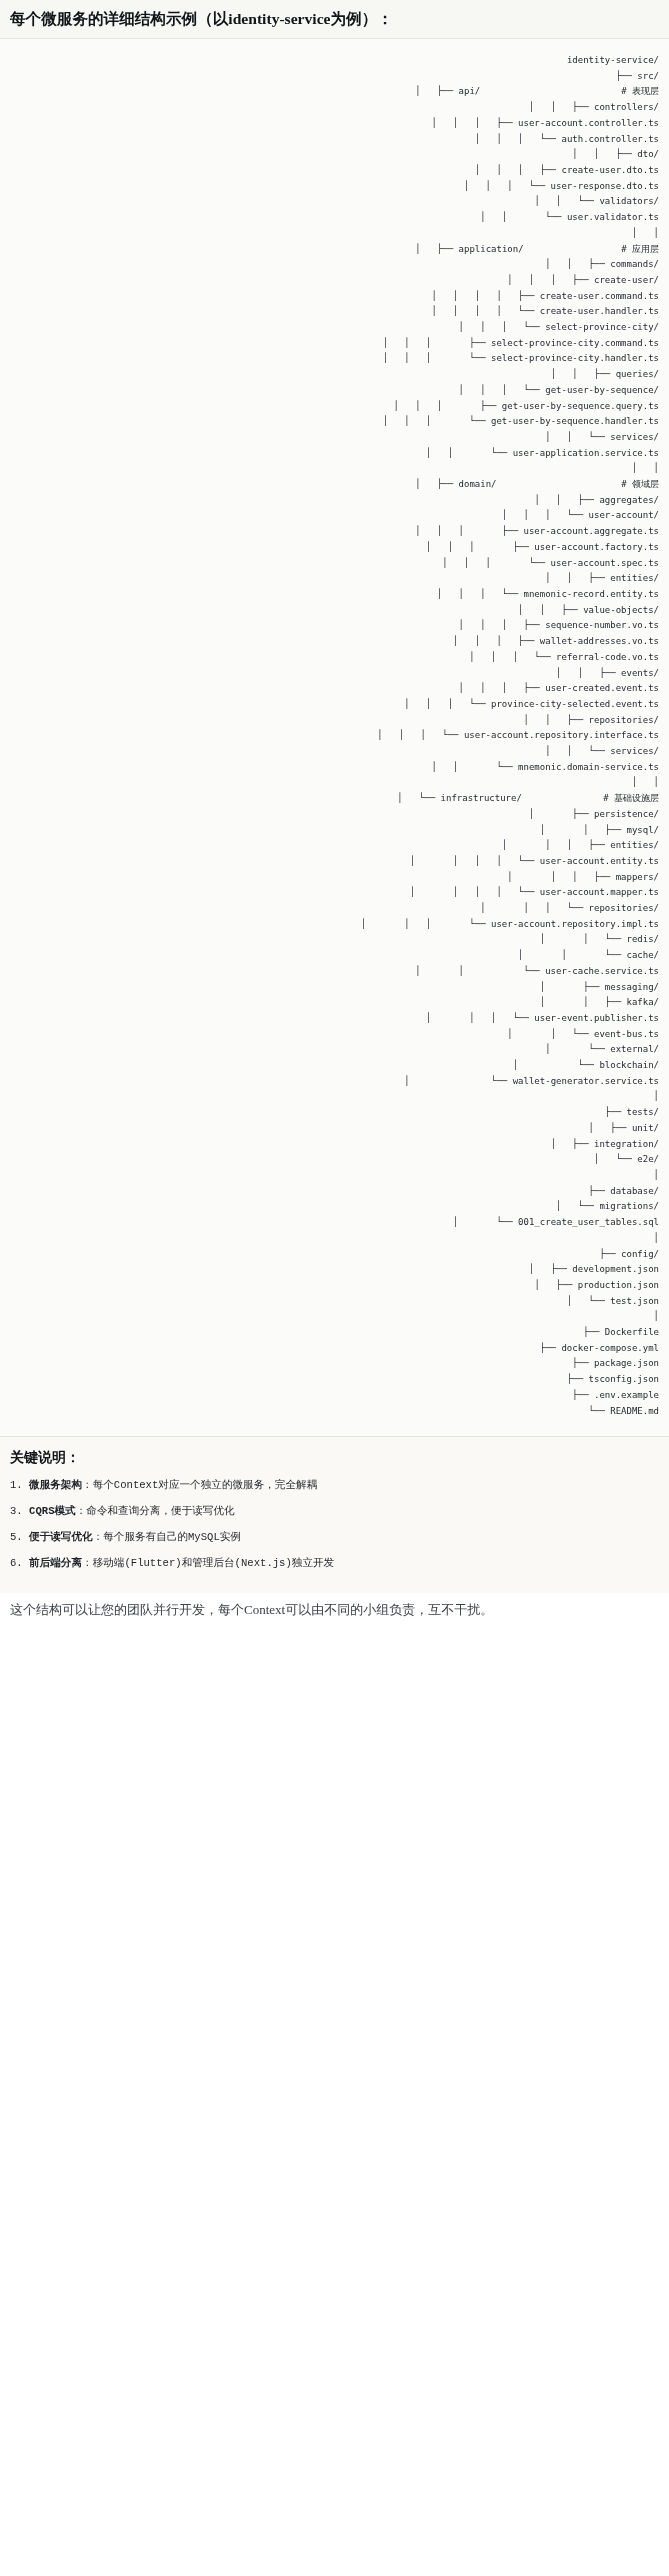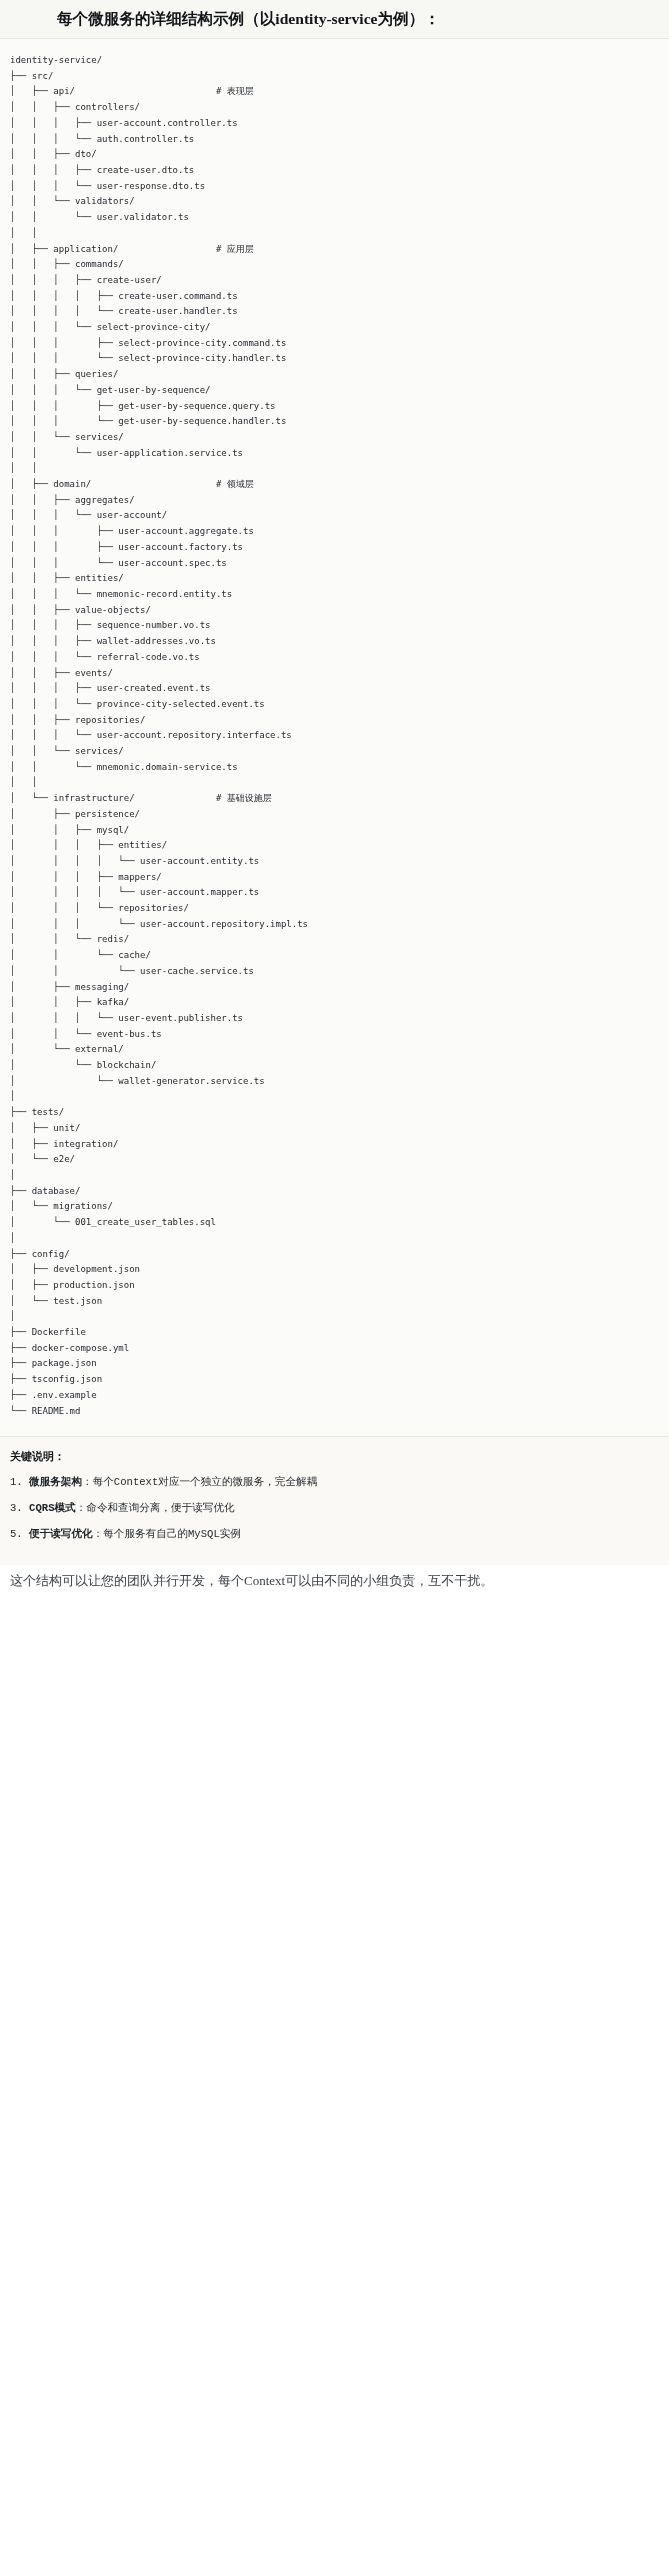--- a/index.html
+++ b/index.html
@@ -24,50 +24,50 @@
     padding: 8.8px 10px 10px 10px;
     box-sizing: border-box;
   }
   .title-text {
     font-family: "Liberation Serif", serif;
     font-weight: bold;
     font-size: 15.6px;
     line-height: 1.25;
     color: #111418;
     letter-spacing: 0px;
-    margin-left: 47px;
   }
 
   
   .code-block {
     background: #fbfbf9;
     padding: 13.8px 10px 16.3px 10px;
     box-sizing: border-box;
     border-bottom: 0.6px solid #e6e6e1;
+    text-align: right;
   }
   .tree {
     font-family: "DejaVu Sans Mono", "Liberation Mono", monospace;
     font-size: 9px;
     line-height: 15.7px;
     color: #24292f;
     white-space: pre;
     letter-spacing: 0px;
     margin: 0;
   }
 
   
   .notes-block {
     background: #faf9f6;
     padding: 12.5px 10px 11.3px 10px;
     box-sizing: border-box;
   }
   .notes-heading {
     font-family: "Liberation Serif", serif;
     font-weight: bold;
-    font-size: 11px;
+    font-size: 14px;
     color: #111418;
     margin: 0 0 11.3px 0;
   }
   .note-item {
     font-family: Liberation Mono, monospace;
     font-size: 10.6px;
     line-height: 1.45;
     color: #1f2328;
     margin: 0 0 10.6px 0;
   }
@@ -193,20 +193,21 @@
 ├── .env.example
 └── README.md</pre>
   </div>
 
   <div class="notes-block">
     <div class="notes-heading">关键说明：</div>
     <div id="notes-list">
         <div class="note-item"><span class="note-num">1. </span><span class="note-term">微服务架构</span><span class="note-body">：每个Context对应一个独立的微服务，完全解耦</span></div>
         <div class="note-item"><span class="note-num">3. </span><span class="note-term">CQRS模式</span><span class="note-body">：命令和查询分离，便于读写优化</span></div>
         <div class="note-item"><span class="note-num">5. </span><span class="note-term">便于读写优化</span><span class="note-body">：每个服务有自己的MySQL实例</span></div>
+        <div class="note-item"><span class="note-num">6. </span><span class="note-term">前后端分离</span><span class="note-body">：移动端(Flutter)和管理后台(Next.js)独立开发</span></div>
       </div>
   </div>
 
   <div class="footer-block">
     <p class="footer-text">这个结构可以让您的团队并行开发，每个Context可以由不同的小组负责，互不干扰。</p>
   </div>
 
 </div>
 
 

